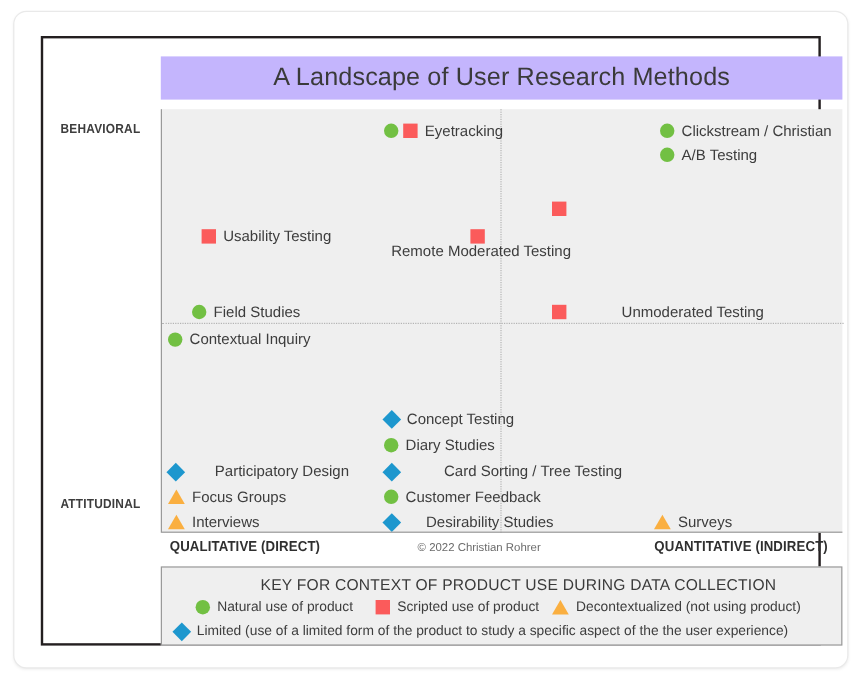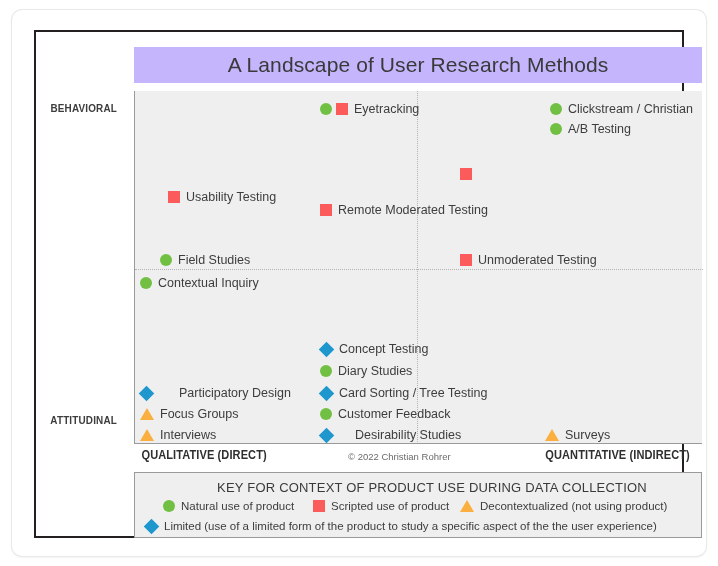--- a/index.html
+++ b/index.html
@@ -218,49 +218,49 @@
           <span class="mk circle"></span>
           <span class="lbl">A/B Testing</span>
         </div>
         <div class="item" style="left: 325px; top: 77px;">
           <span class="mk square"></span>
         </div>
         <div class="item" style="left: 5px; top: 100px; margin-left: 28px;">
           <span class="mk square"></span>
           <span class="lbl">Usability Testing</span>
         </div>
-        <div class="item" style="left: 185px; top: 113px;">
+        <div class="item" style="left: 185px; top: 100px; flex-direction: column;">
           <span class="mk square"></span>
           <span class="lbl">Remote Moderated Testing</span>
         </div>
         <div class="item" style="left: 5px; top: 163px; padding-left: 20px;">
           <span class="mk circle"></span>
           <span class="lbl">Field Studies</span>
         </div>
-        <div class="item" style="left: 325px; top: 163px;">
+        <div class="item" style="left: 325px; top: 163px; gap: 40px;">
           <span class="mk square"></span>
           <span class="lbl">Unmoderated Testing</span>
         </div>
         <div class="item" style="left: 5px; top: 186px;">
           <span class="mk circle"></span>
           <span class="lbl">Contextual Inquiry</span>
         </div>
         <div class="item" style="left: 185px; top: 252px;">
           <span class="mk diamond"></span>
           <span class="lbl">Concept Testing</span>
         </div>
         <div class="item" style="left: 185px; top: 274px;">
           <span class="mk circle"></span>
           <span class="lbl">Diary Studies</span>
         </div>
         <div class="item" style="left: 5px; top: 296px; gap: 20px;">
           <span class="mk diamond"></span>
           <span class="lbl">Participatory Design</span>
         </div>
-        <div class="item" style="left: 185px; top: 296px;">
+        <div class="item" style="left: 185px; top: 296px; gap: 31px;">
           <span class="mk diamond"></span>
           <span class="lbl">Card Sorting / Tree Testing</span>
         </div>
         <div class="item" style="left: 5px; top: 317px;">
           <span class="mk triangle"></span>
           <span class="lbl">Focus Groups</span>
         </div>
         <div class="item" style="left: 185px; top: 317px;">
           <span class="mk circle"></span>
           <span class="lbl">Customer Feedback</span>

